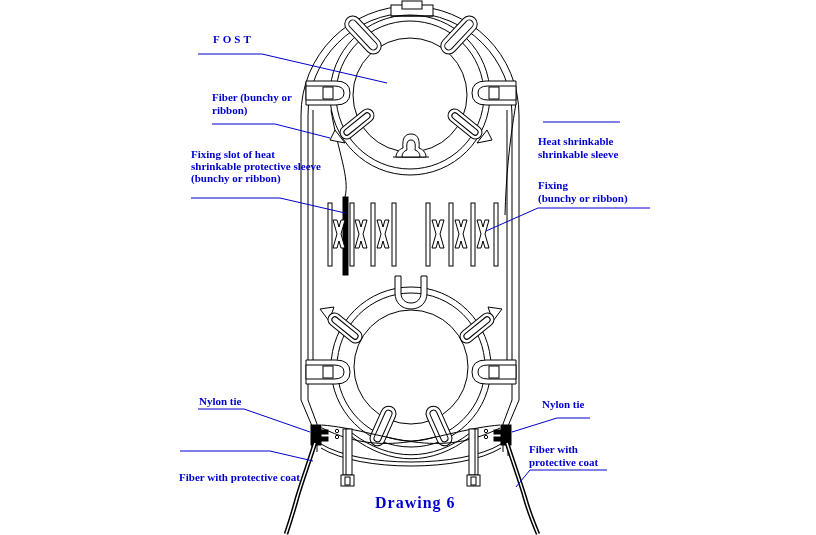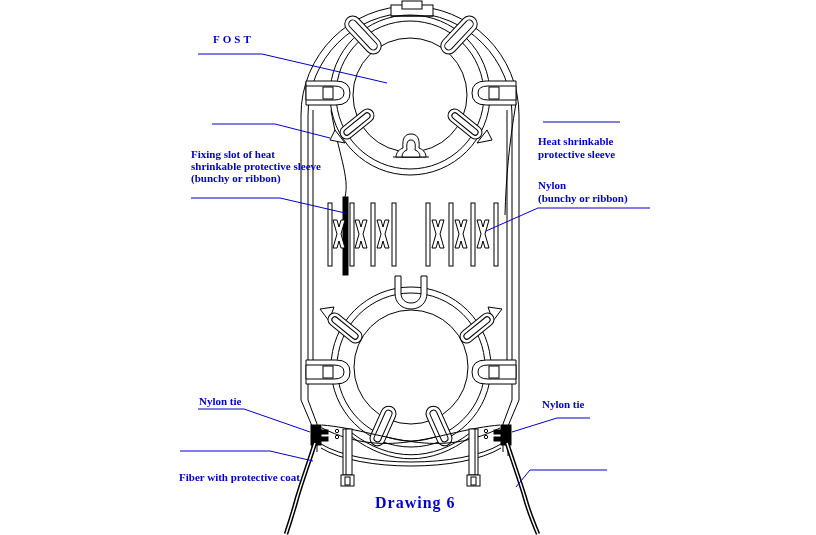--- a/index.html
+++ b/index.html
@@ -205,39 +205,47 @@
       <path d="M650,208 H538 L486,231"></path>
       <path d="M198,409 H244 L310,432"></path>
       <path d="M180,451 H270 L313,461"></path>
       <path d="M590,418 H557 L512,432"></path>
       <path d="M607,470 H530 L516,487"></path>
     </g>
   </svg>
 
   <div class="lbl" id="lbl-fost">FOST</div>
 
+  <div class="lbl" id="lbl-fiber-left">
+    <div>Fiber (bunchy or</div>
+    <div>ribbon)</div>
+  </div>
 
   <div class="lbl" id="lbl-fixing-slot">
     <div>Fixing slot of heat</div>
     <div>shrinkable protective sleeve</div>
     <div>(bunchy or ribbon)</div>
   </div>
 
   <div class="lbl" id="lbl-heat-sleeve">
     <div>Heat shrinkable</div>
-    <div>protective sleeve</div>
+    <div>shrinkable sleeve</div>
   </div>
 
   <div class="lbl" id="lbl-fiber-right">
-    <div>Nylon</div>
+    <div>Fixing</div>
     <div>(bunchy or ribbon)</div>
   </div>
 
   <div class="lbl" id="lbl-nylon-left">Nylon tie</div>
 
   <div class="lbl" id="lbl-coat-left">Fiber with protective coat</div>
 
   <div class="lbl" id="lbl-nylon-right">Nylon tie</div>
 
+  <div class="lbl" id="lbl-coat-right">
+    <div>Fiber with</div>
+    <div>protective coat</div>
+  </div>
 
   <div class="lbl" id="caption">Drawing 6</div>
 
 </div>
 
 </body></html>

